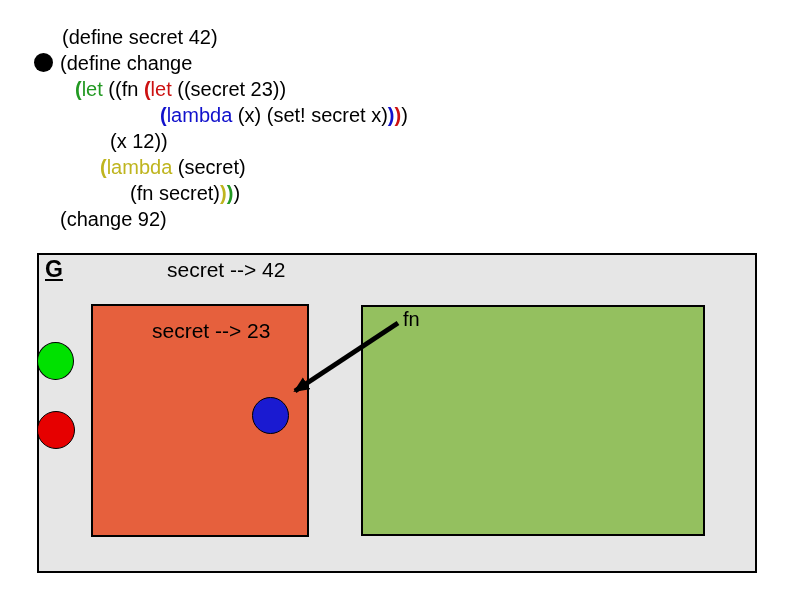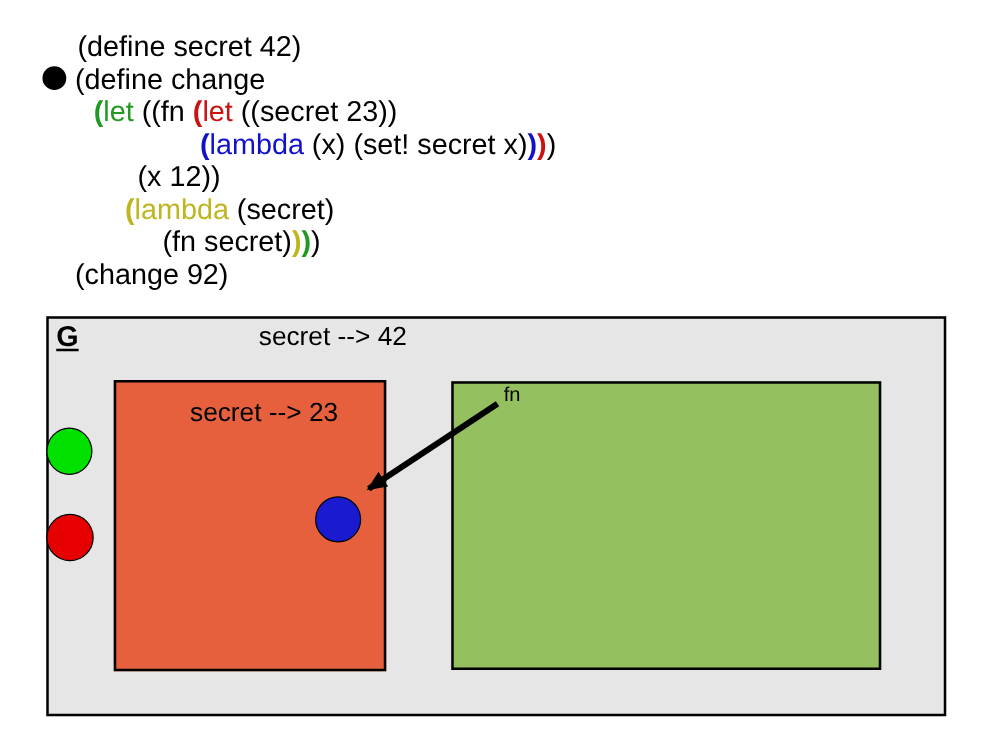--- a/index.html
+++ b/index.html
@@ -5,21 +5,21 @@
   html,body{margin:0;padding:0;}
   body{
     width:794px;height:595px;background:var(--page-bg,#fff);
     font-family:"Liberation Sans",sans-serif;overflow:hidden;position:relative;
   }
   .slide{position:absolute;left:0;top:0;width:794px;height:595px;}
 
   
   .code-block{
     position:absolute;left:0;top:24px;width:794px;
-    font-size:23px;line-height:26px;white-space:pre;color:var(--code-black,#000);
+    font-size:20px;line-height:26px;white-space:pre;color:var(--code-black,#000);
   }
   .code-line{position:relative;height:26px;}
   .bullet{
     position:absolute;left:34px;top:3px;width:19px;height:19px;
     border-radius:50%;background:var(--code-black,#000);
   }
   .seg-blk{color:var(--code-black,#000);}
   .seg-grn{color:var(--paren-green,#229922);}
   .seg-grnB{color:var(--paren-green,#229922);font-weight:bold;}
   .seg-red{color:var(--paren-red,#cc1111);}
@@ -32,34 +32,34 @@
   
   .env-frame{
     position:absolute;left:37px;top:253px;width:720px;height:320px;
     box-sizing:border-box;border:2px solid #000;background:var(--env-bg,#e6e6e6);
   }
   .g-label{
     position:absolute;left:6px;top:1px;font-size:23px;font-weight:bold;
     text-decoration:underline;color:#000;
   }
   .env-text{position:absolute;font-size:21px;color:#000;white-space:pre;}
-  .binding-secret42{left:128px;top:3px;margin-left:40px;}
+  .binding-secret42{left:128px;top:3px;}
   .binding-change{left:341px;top:3px;}
 
   .let-frame{
     position:absolute;left:52px;top:49px;width:218px;height:233px;
     box-sizing:border-box;border:2px solid #000;background:var(--let-frame-fill,#e6603d);
   }
   .let-frame .frame-label{position:absolute;left:59px;top:13px;font-size:21px;color:#000;white-space:pre;text-align:center;}
 
   .lambda-frame{
     position:absolute;left:322px;top:50px;width:344px;height:231px;
     box-sizing:border-box;border:2px solid #000;background:var(--lambda-frame-fill,#94c05f);
   }
-  .lambda-frame .frame-label{position:absolute;left:40px;top:1px;font-size:16px;color:#000;}
+  .lambda-frame .frame-label{position:absolute;left:40px;top:1px;font-size:20px;color:#000;}
 
   .dot{position:absolute;border-radius:50%;border:1px solid #000;box-sizing:border-box;}
   .dot-green{left:-2px;top:87px;width:37px;height:38px;background:var(--dot-green,#00e100);}
   .dot-red{left:-2px;top:156px;width:38px;height:38px;background:var(--dot-red,#e60000);}
   .dot-blue{left:213px;top:142px;width:37px;height:37px;background:var(--dot-blue,#1a1ad1);z-index:3;}
 
   .arrow-svg{position:absolute;left:0;top:0;width:716px;height:316px;z-index:4;pointer-events:none;}
 </style>
 </head>
 <body>

